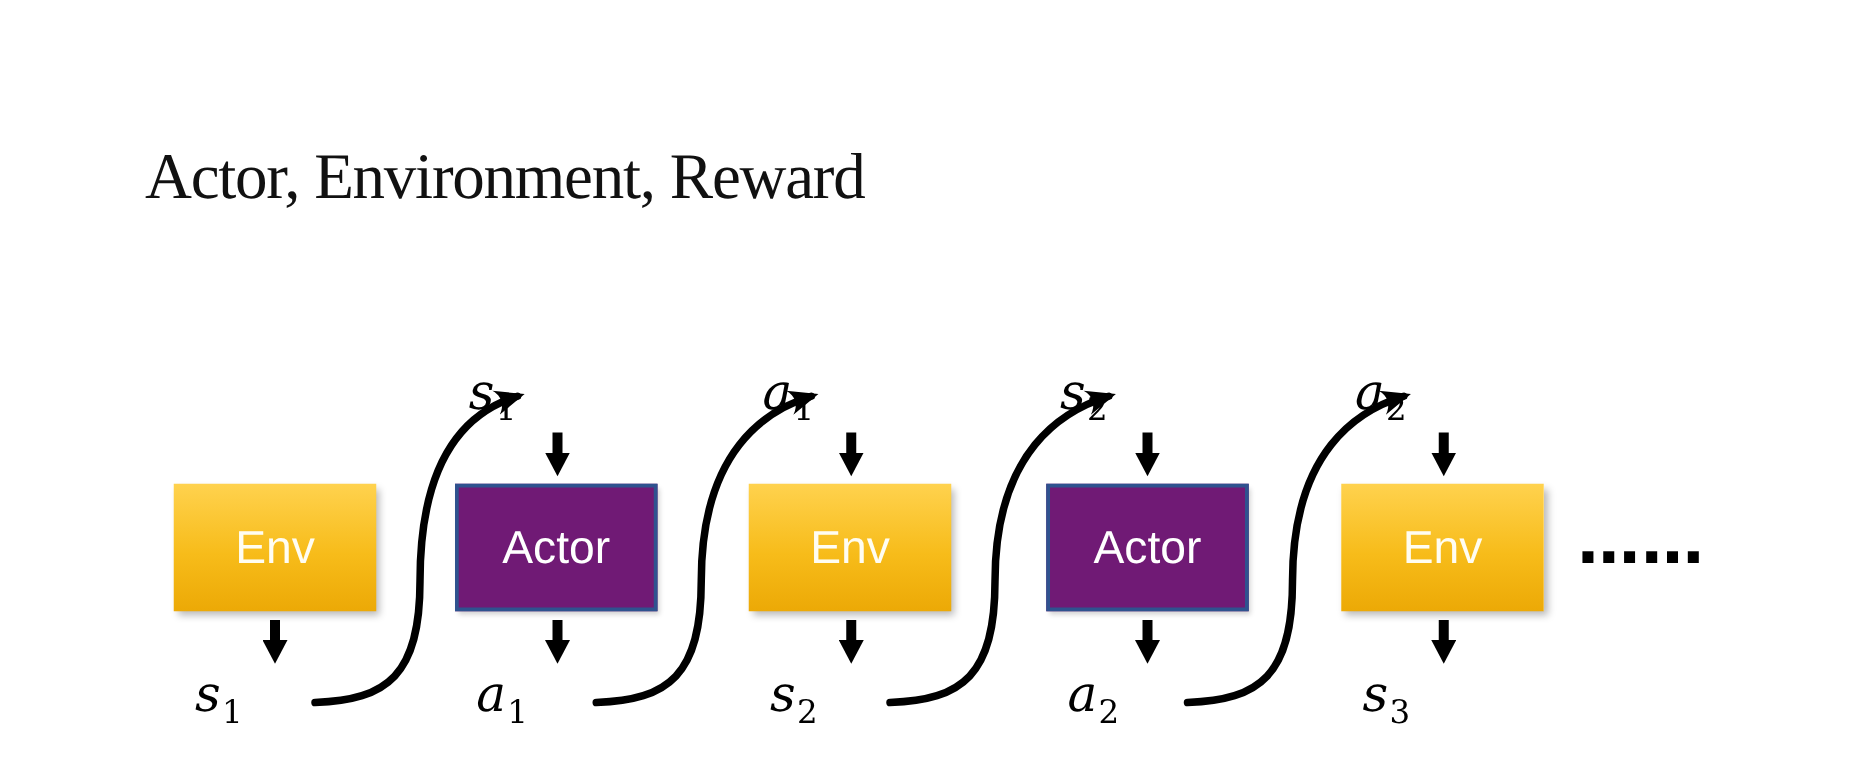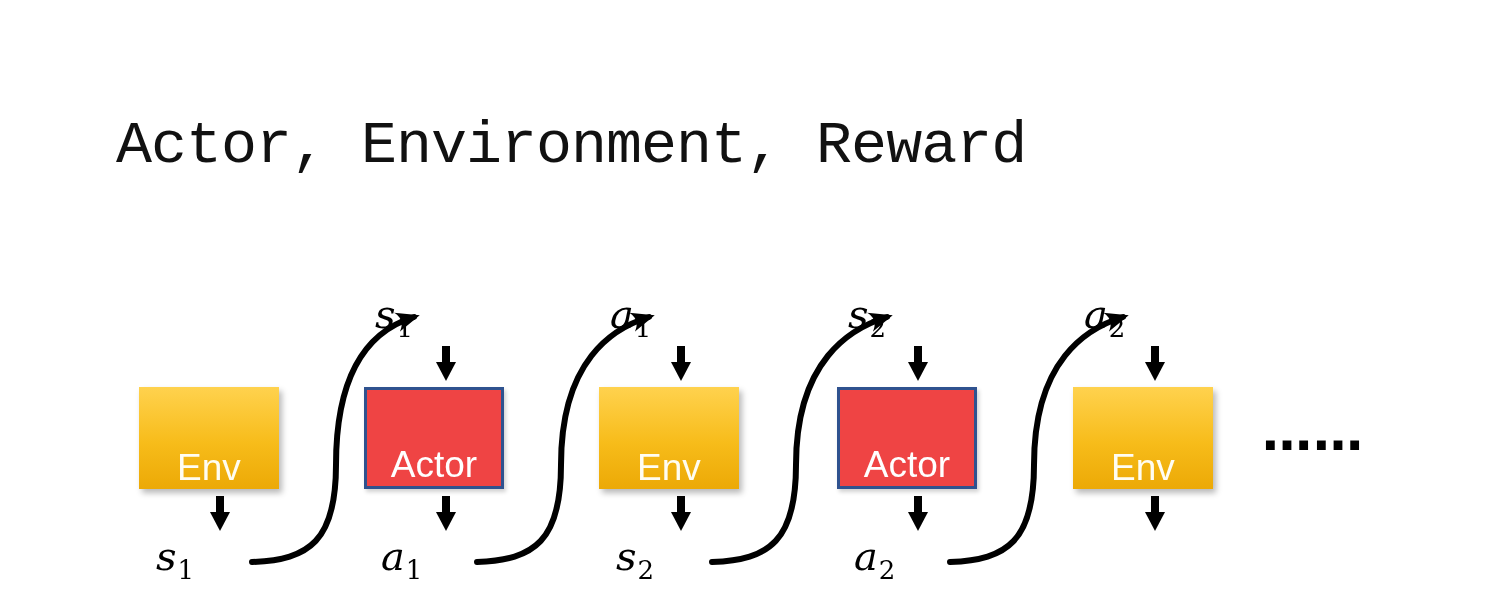--- a/index.html
+++ b/index.html
@@ -9,51 +9,51 @@
     height: 608px;
     background: #ffffff;
     overflow: hidden;
     font-family: "Liberation Sans", sans-serif;
   }
   .slide-title {
     position: absolute;
     left: 116px;
     top: 112px;
     margin: 0;
-    font-size: 60px;
+    font-size: 52px;
     font-weight: 300;
     letter-spacing: -1px;
     color: #111111;
-    font-family: Liberation Mono, monospace;
+    font-family: Liberation Serif, serif;
     white-space: nowrap;
   }
   .connector-layer {
     position: absolute;
     left: 0; top: 0;
     width: 1500px; height: 608px;
   }
   .node {
     position: absolute;
     top: 387px;
-    width: 140px;
+    width: 162px;
     height: 102px;
     display: flex;
-    align-items: flex-end;
+    align-items: center;
     justify-content: center;
     font-size: 37px;
     color: #ffffff;
     box-sizing: border-box;
   }
   .node.env {
     background: linear-gradient(180deg, #FFD24E 0%, #F7BC1A 55%, #ECA906 100%);
     box-shadow: 3px 4px 6px rgba(0,0,0,0.28);
     color: #FFFDF2;
   }
   .node.actor {
-    background: #ef4444;
+    background: #701a75;
     border: 3px solid #2F528F;
     box-shadow: 2px 3px 4px rgba(0,0,0,0.18);
   }
   .env-1 { left: 139px; }
   .actor-1 { left: 364px; }
   .env-2 { left: 599px; }
   .actor-2 { left: 837px; }
   .env-3 { left: 1073px; }
 
   .mlabel {
@@ -150,16 +150,17 @@
 
   <div class="mlabel row-top tl-1"><i>s</i><sub>1</sub></div>
   <div class="mlabel row-top tl-2"><i>a</i><sub>1</sub></div>
   <div class="mlabel row-top tl-3"><i>s</i><sub>2</sub></div>
   <div class="mlabel row-top tl-4"><i>a</i><sub>2</sub></div>
 
   <div class="mlabel row-bottom bl-1"><i>s</i><sub>1</sub></div>
   <div class="mlabel row-bottom bl-2"><i>a</i><sub>1</sub></div>
   <div class="mlabel row-bottom bl-3"><i>s</i><sub>2</sub></div>
   <div class="mlabel row-bottom bl-4"><i>a</i><sub>2</sub></div>
+  <div class="mlabel row-bottom bl-5"><i>s</i><sub>3</sub></div>
 
   <span class="ellipsis">……</span>
 
 </div>
 
 </body></html>

